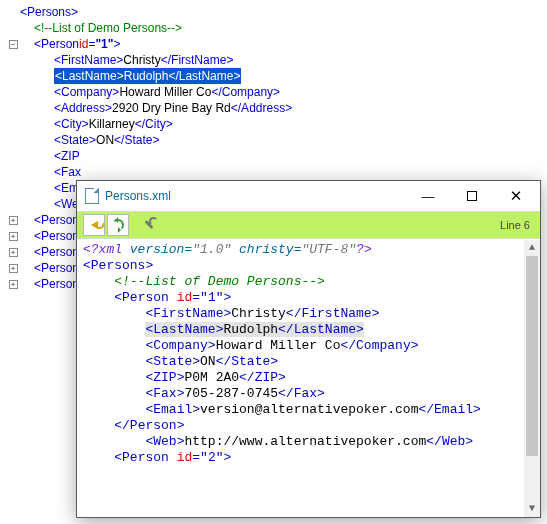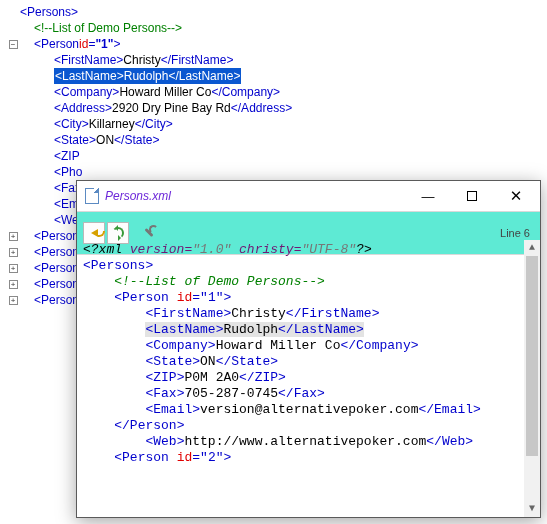--- a/index.html
+++ b/index.html
@@ -42,32 +42,32 @@
   height: 30px; background: #fff; display: flex; align-items: center;
   padding: 0 2px 0 8px;
 }
 .doc-ico {
   width: 14px; height: 16px; border: 1px solid #5b8ac2; background: #fff; position: relative; margin-right: 6px;
 }
 .doc-ico::after {
   content: ""; position: absolute; right: -1px; top: -1px; width: 5px; height: 5px;
   background: linear-gradient(135deg, #fff 0 49%, #5b8ac2 50% 100%);
 }
-.ti-title { flex: 0 0 auto; color: #6d28d9; font-style: italic; }
+.ti-title { flex: 0 0 auto; color: #0369a1; }
 .ti-spacer { flex: 1 1 auto; }
 .ti-btn {
   width: 44px; height: 28px; display: flex; align-items: center; justify-content: center;
   cursor: pointer;
 }
 .sym { font-family: Arial, sans-serif; font-size: 13px; color: #000; }
 .sq { width: 10px; height: 10px; border: 1px solid #000; }
 .xx { font-size: 15px; }
 
 .toolbar {
-  height: 44px; background: #5eead4; border-top: 1px solid #d9d9d9; border-bottom: 1px solid #d9d9d9;
+  height: 28px; background: #bef264; border-top: 1px solid #d9d9d9; border-bottom: 1px solid #d9d9d9;
   display: flex; align-items: center; padding: 0 6px;
 }
 .tbtn {
   width: 22px; height: 22px; border: 1px solid #b8b8b8; background: #fdfdfd;
   margin-right: 2px; display: flex; align-items: center; justify-content: center; cursor: pointer;
 }
 .arrow-undo {
   width: 0; height: 0; border-top: 4px solid transparent; border-bottom: 4px solid transparent;
   border-right: 7px solid #d6a000; position: relative;
 }
@@ -90,22 +90,22 @@
   position: absolute; left: 0; top: 59px; right: 0; bottom: 0;
   overflow: hidden;
   font-family: "Consolas", "Courier New", monospace;
   font-size: 13px;
   line-height: 16px;
 }
 .ed-inner { padding: 2px 4px 2px 6px; }
 .erow { white-space: pre; }
 .e-tag { color: #0000cd; }
 .e-txt { color: #000; }
-.e-italic { color: #000000; font-style: italic; margin-top: 28px; }
-.e-kw { color: #701a75; font-style: italic; }
+.e-italic { color: #6d28d9; font-style: italic; margin-top: 28px; }
+.e-kw { color: #0369a1; font-style: italic; }
 .e-str { color: #777; font-style: italic; }
 .e-cmt { color: #008000; font-style: italic; }
 .e-attr { color: #e00000; }
 .e-attv { color: #0000cd; }
 .e-hl { background: #e3e3e3; }
 
 .vscroll {
   position: absolute; right: 0; top: 0; bottom: 0; width: 16px; background: #f1f1f1;
 }
 .vscroll .sbtn { height: 16px; display:flex; align-items:center; justify-content:center; color:#666; cursor:pointer; font-size:10px; }
@@ -182,25 +182,20 @@
       <span class="ind" style="width:34px"></span>
     <span class="tag">&lt;State&gt;</span>
       <span class="txt">ON</span>
       <span class="tag">&lt;/State&gt;</span>
   </div>
 
   <div class="row">
     <span class="gutter"></span>
       <span class="ind" style="width:34px"></span>
     <span class="tag">&lt;ZIP</span>
-  </div>
-  <div class="row">
-    <span class="gutter"></span>
-      <span class="ind" style="width:34px"></span>
-    <span class="tag">&lt;Pho</span>
   </div>
   <div class="row">
     <span class="gutter"></span>
       <span class="ind" style="width:34px"></span>
     <span class="tag">&lt;Fax</span>
   </div>
   <div class="row">
     <span class="gutter"></span>
       <span class="ind" style="width:34px"></span>
     <span class="tag">&lt;Ema</span>

